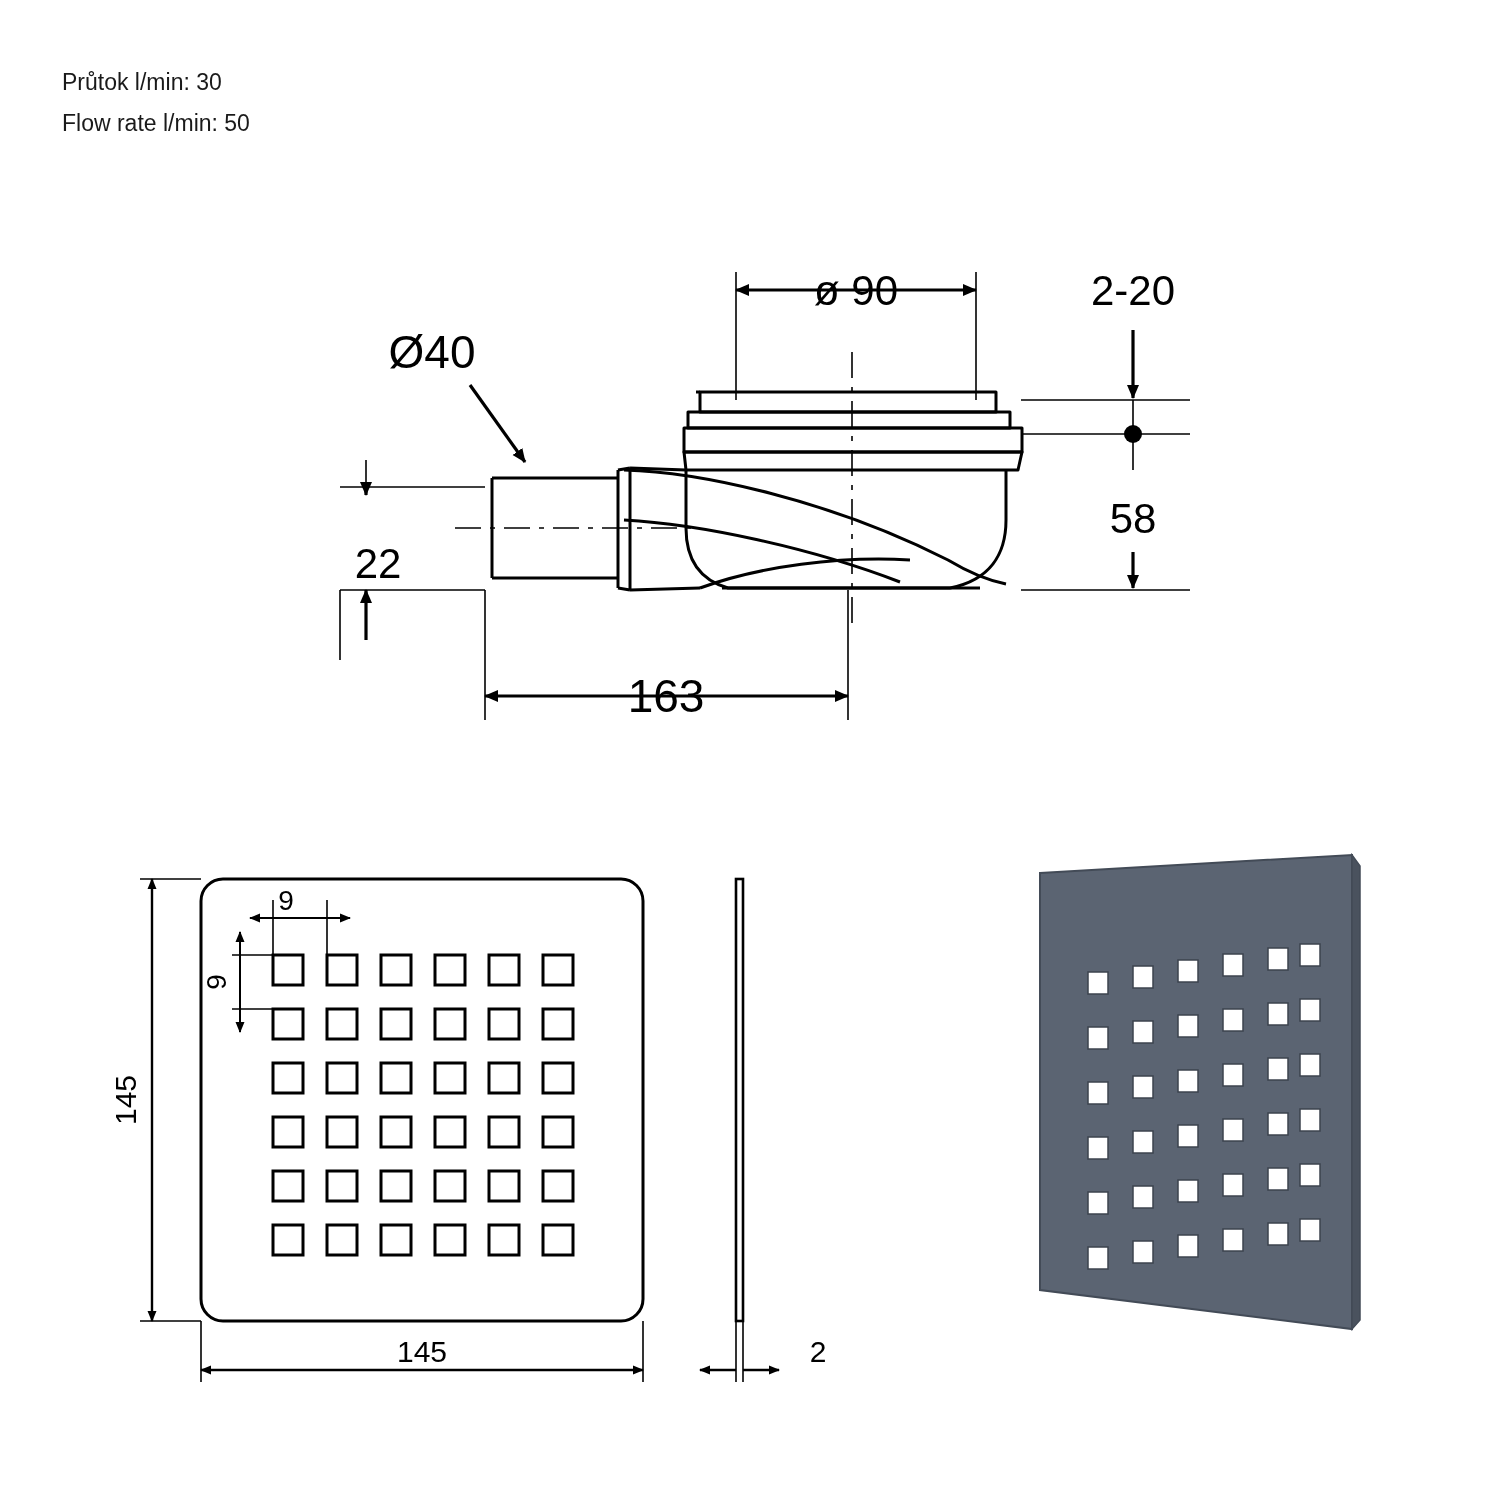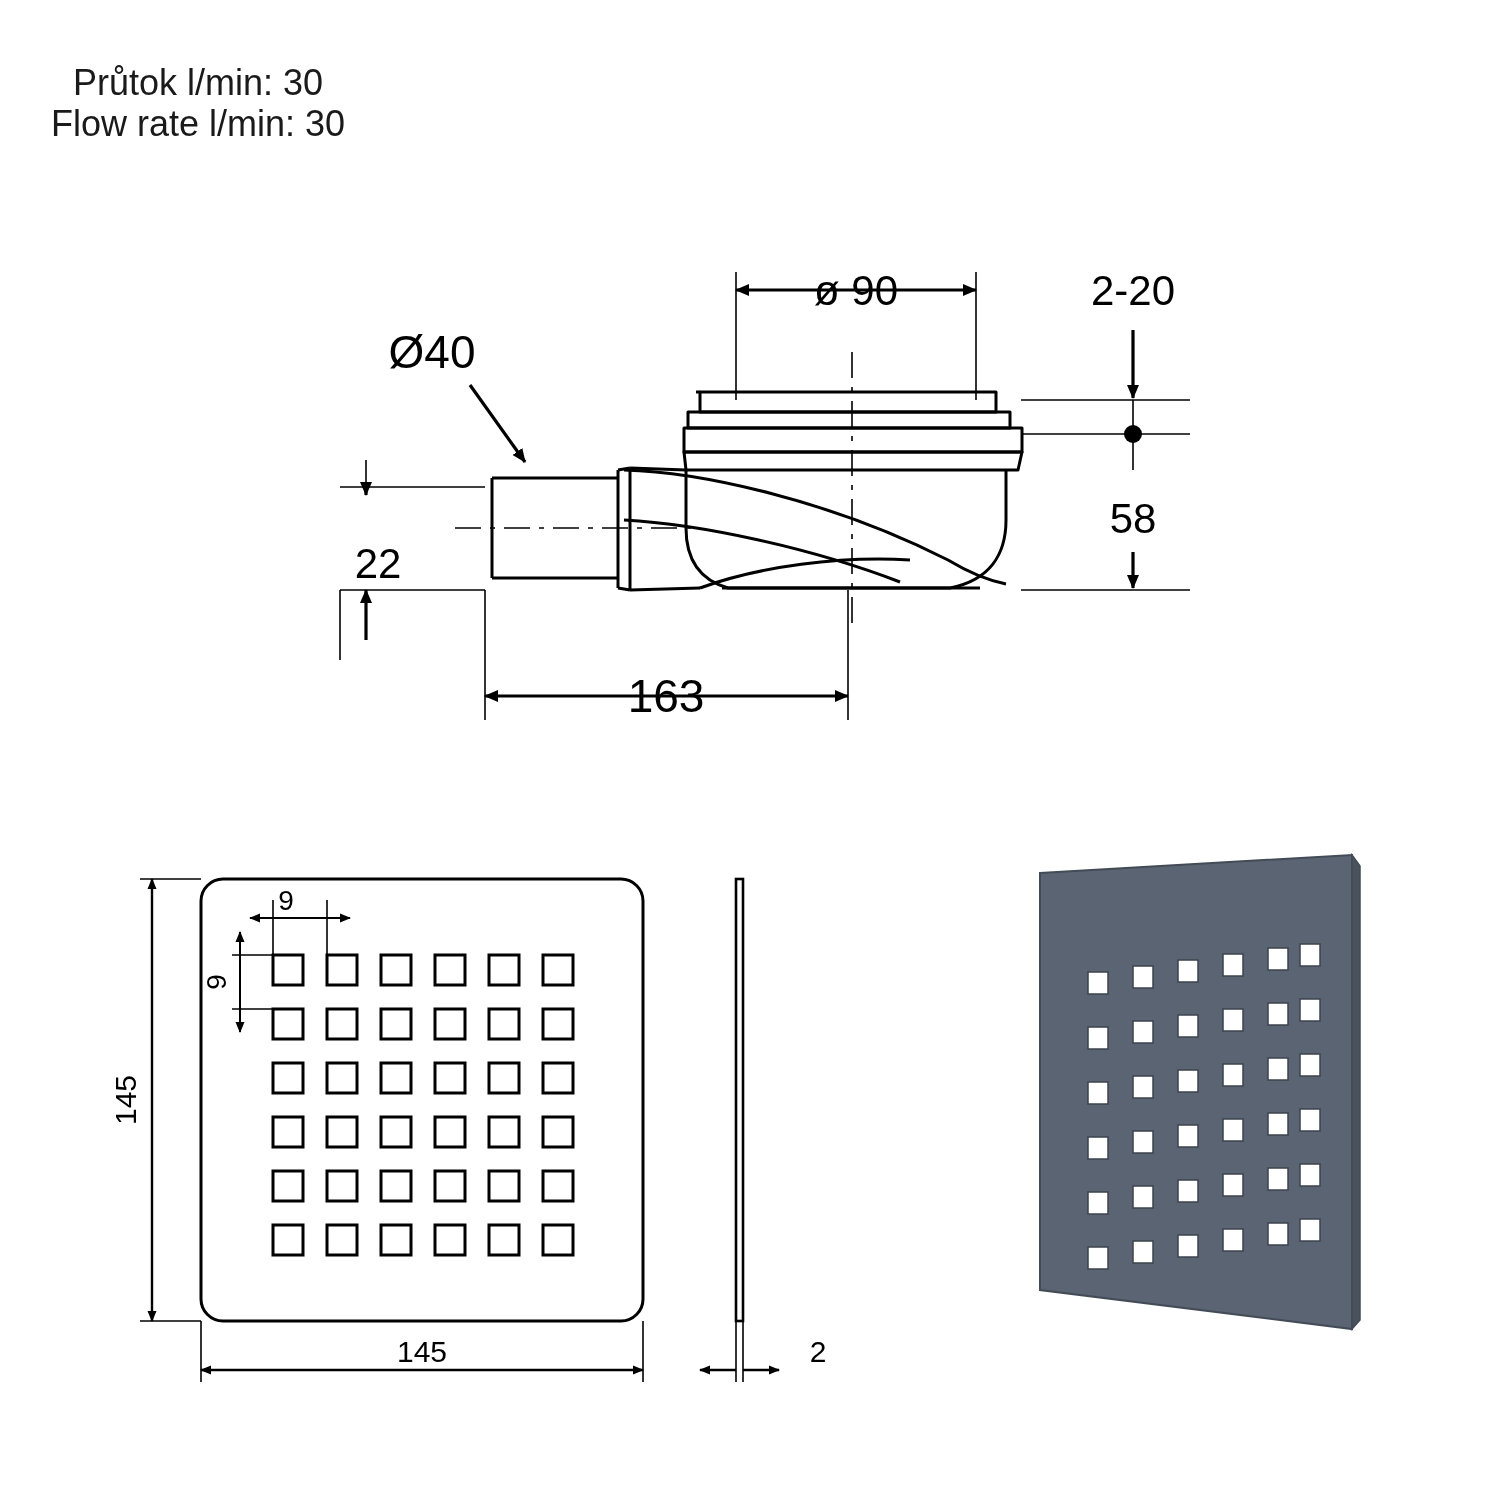--- a/index.html
+++ b/index.html
@@ -16,27 +16,26 @@
     overflow: hidden;
   }
   #stage {
     position: absolute;
     left: 0; top: 0;
     width: 1500px;
     height: 1500px;
   }
   .spec-block {
     position: absolute;
-    left: 51px;
+    left: 62px;
     top: 62px;
-    font-size: 36px;
+    font-size: 23px;
     line-height: 41px;
     color: #1a1a1a;
     white-space: nowrap;
-    text-align: center;
   }
   .spec-line { display: block; }
   svg.diagram {
     position: absolute;
     left: 0;
     top: 0;
     width: 1500px;
     height: 1500px;
   }
   text {
@@ -44,21 +43,21 @@
     fill: #000000;
   }
 </style>
 </head>
 <body>
 
 <div id="stage">
 
   <div class="spec-block">
     <span class="spec-line">Průtok l/min: 30</span>
-    <span class="spec-line">Flow rate l/min: 30</span>
+    <span class="spec-line">Flow rate l/min: 50</span>
   </div>
 
   <svg class="diagram" viewBox="0 0 1500 1500">
     <defs>
       <marker id="arrEnd" markerWidth="14" markerHeight="14" refX="13" refY="7" orient="auto" markerUnits="userSpaceOnUse">
         <path d="M0,1 L14,7 L0,13 z" fill="#000"></path>
       </marker>
       <marker id="arrStart" markerWidth="14" markerHeight="14" refX="1" refY="7" orient="auto" markerUnits="userSpaceOnUse">
         <path d="M14,1 L0,7 L14,13 z" fill="#000"></path>
       </marker>

